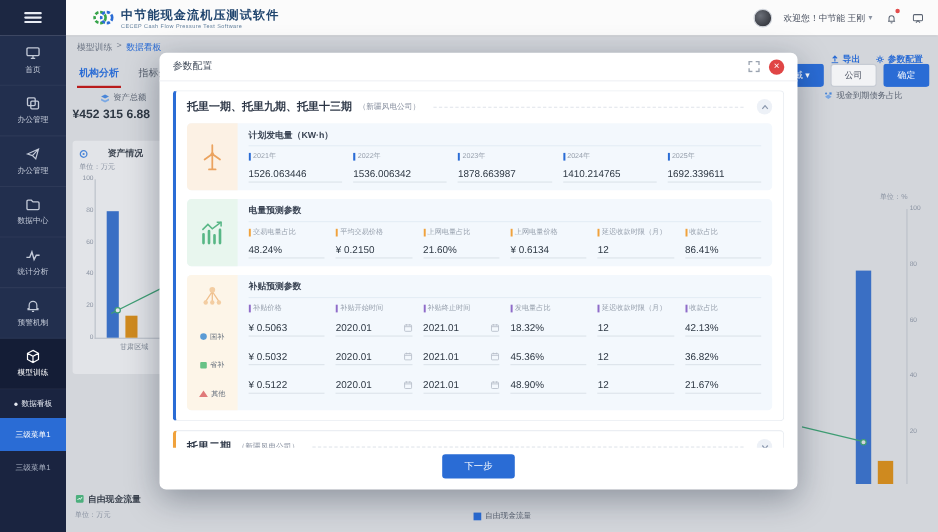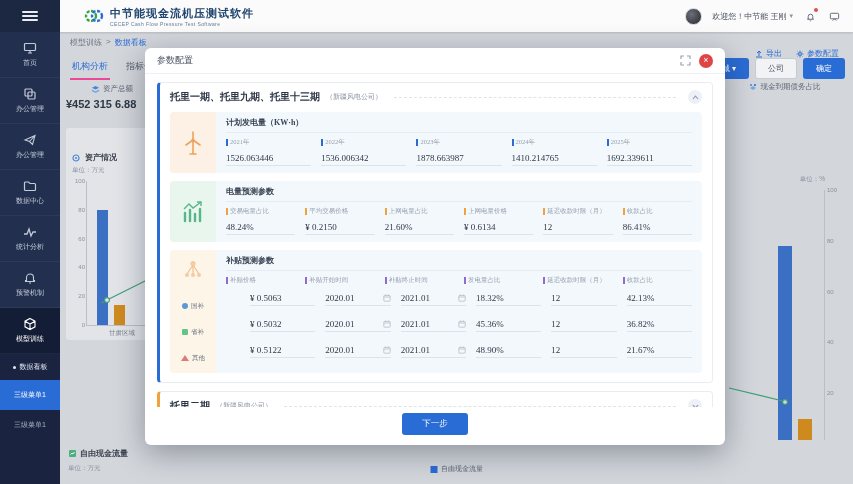--- a/index.html
+++ b/index.html
@@ -30,34 +30,34 @@
   .side-item.active { background:#141d36; color:#fff; }
   .side-sub { height:26px; display:flex; align-items:center; justify-content:center; gap:4px; font-size:7px; color:#e6eaf2; background:#1a2440; cursor:pointer; }
   .side-sub .dot { width:3px; height:3px; border-radius:50%; background:#e6eaf2; }
   .side-third { height:30px; display:flex; align-items:center; justify-content:center; font-size:7px; color:#aab2c3; cursor:pointer; background:#1a2440; }
   .side-third.selected { background:#2a6cd5; color:#fff; }
   
   .main { position:absolute; left:60px; top:32px; right:0; bottom:0; background:#d3d6db; }
   .crumb-row { position:absolute; left:10px; top:5px; font-size:8px; color:#6d7685; display:flex; gap:4px; }
   .crumb-current { color:#2a6cd5; cursor:pointer; }
   .links-row { position:absolute; right:14px; top:16px; display:flex; gap:14px; font-size:8px; color:#2a6cd5; }
-  .link { display:flex; align-items:center; gap:3px; cursor:pointer; }
+  .link { display:flex; align-items:center; gap:3px; cursor:pointer;font-weight:bold; }
   .tabs-row { position:absolute; left:10px; top:24px; display:flex; gap:14px; font-size:9px; }
   .tab { padding:4px 2px 5px; color:#555e6c; cursor:pointer; }
-  .tab.active { color:#2a6cd5; font-weight:normal; border-bottom:2px solid #ec4899; }
+  .tab.active { color:#2a6cd5; font-weight:bold; border-bottom:2px solid #b91c1c; }
   .filter-row { position:absolute; right:8px; top:26px; display:flex; gap:6px; }
   .btn { font-size:8px; padding:4px 12px; border-radius:3px; cursor:pointer; border:1px solid transparent; }
   .btn-blue { background:#2a6cd5; color:#fff; }
   .btn-white { background:#f2f3f5; color:#4a5160; border-color:#c6cbd3; }
   
   .asset-card { position:absolute; left:6px; top:52px; width:92px; }
   .asset-label { font-size:7.5px; color:#5a6372; display:flex; align-items:center; gap:3px; justify-content:center; }
   .asset-value { font-size:11px; font-weight:bold; color:#2e3844; margin-top:4px; white-space:nowrap; }
   .panel { position:absolute; background:#e2e4e8; border-radius:3px; }
-  .panel-title { font-size:8px; font-weight:bold; color:#3c4450; display:flex; align-items:center; gap:5px; padding:24px 6px 0; }
+  .panel-title { font-size:8px; font-weight:bold; color:#3c4450; display:flex; align-items:center; gap:18px; padding:6px 6px 0; }
   .panel-unit { font-size:6.5px; color:#8a93a2; padding:3px 6px 0; }
   .plot { position:relative; }
   .ytick { position:absolute; font-size:6px; color:#8a93a2; right:100%; transform:translateY(-50%); padding-right:2px; white-space:nowrap; }
   .ytick-r { position:absolute; font-size:6px; color:#8a93a2; left:100%; transform:translateY(-50%); padding-left:3px; }
   .bar { position:absolute; bottom:0; }
   .xlabel { font-size:6.5px; color:#7b8492; text-align:center; margin-top:3px; }
   .bottom-strip { position:absolute; left:0; right:0; bottom:0; height:44px; background:#d3d6db; }
   .fcf-title { position:absolute; left:8px; top:8px; font-size:8px; font-weight:bold; color:#3c4450; display:flex; gap:3px; align-items:center; }
   .fcf-unit { position:absolute; left:8px; top:24px; font-size:6.5px; color:#8a93a2; }
   .fcf-legend { position:absolute; left:50%; top:24px; transform:translateX(-50%); display:flex; align-items:center; gap:4px; font-size:7px; color:#5a6372; }
@@ -66,21 +66,21 @@
   .debt-card { position:absolute; right:10px; top:50px; width:118px; text-align:center; }
   .debt-label { font-size:7.5px; color:#5a6372; display:flex; align-items:center; justify-content:center; gap:3px; }
   .debt-value { font-size:13px; font-weight:bold; color:#2e3844; margin-top:5px; }
   
   .modal { position:absolute; left:145px; top:48px; width:580px; height:397px; background:#fff; border-radius:6px; z-index:10; box-shadow:0 8px 30px rgba(10,20,40,.35); display:flex; flex-direction:column; }
   .modal-head { height:26px; border-bottom:1px solid #eef0f4; display:flex; align-items:center; padding:0 12px; }
   .modal-title { font-size:9px; color:#454f5e; }
   .modal-head-icons { margin-left:auto; display:flex; align-items:center; gap:8px; }
   .close-btn { width:14px; height:14px; border-radius:50%; background:#e04545; color:#fff; font-size:9px; line-height:13px; text-align:center; cursor:pointer; }
   .modal-body { flex:1; padding:8px 12px 4px; overflow:hidden; }
-  .section { border:1px solid #e9edf2; border-left:3px solid #2a6cd5; border-radius:4px; padding:7px 10px 9px;font-family:Liberation Serif, serif; }
+  .section { border:1px solid #e9edf2; border-left:3px solid #2a6cd5; border-radius:4px; padding:7px 10px 9px; }
   .section.orange { border-left-color:#f0a23c; margin-top:8px; padding:7px 10px; }
   .sec-head { display:flex; align-items:center; gap:6px; }
   .sec-title { font-size:10px; font-weight:bold; color:#2c3646; white-space:nowrap; }
   .sec-sub { font-size:7px; color:#8b93a2; white-space:nowrap; }
   .sec-line { flex:1; border-top:1px dashed #dfe4ea; margin:0 6px; }
   .collapse-btn { width:14px; height:14px; border-radius:50%; background:#edf1f7; display:flex; align-items:center; justify-content:center; cursor:pointer; flex:0 0 auto; }
   .pcard { display:flex; background:#f3f8fd; border-radius:4px; margin-top:8px; }
   .pcard-icon { width:46px; border-radius:4px 0 0 4px; display:flex; align-items:center; justify-content:center; flex:0 0 auto; }
   .pcard-icon.col { flex-direction:column; justify-content:flex-start; padding-top:8px; gap:0; }
   .ic-orange { background:#fcf1e4; }
@@ -93,21 +93,21 @@
   .cols6 { grid-template-columns:repeat(6,1fr); }
   .flabel { font-size:6.5px; color:#98a1ae; display:flex; align-items:center; gap:2px; white-space:nowrap; overflow:hidden; }
   .lbar { width:2px; height:7px; flex:0 0 auto; }
   .lbar-blue { background:#2a6cd5; } .lbar-orange { background:#f0a23c; } .lbar-purple { background:#8f6cc9; }
   .fvalue { font-size:9px; color:#2e3844; padding:4px 0 2px; border-bottom:1px solid #dce3ea; margin-top:2px; display:flex; align-items:center; cursor:text; }
   .fvalue .sp { flex:1; }
   .rowname { height:24px; display:flex; align-items:center; gap:3px; font-size:6.5px; color:#6b7480; margin-top:2px; }
   .shape-circle { width:6px; height:6px; border-radius:50%; background:#5b9bd5; }
   .shape-square { width:6px; height:6px; border-radius:1px; background:#67c286; }
   .shape-tri { width:0; height:0; border-left:4px solid transparent; border-right:4px solid transparent; border-bottom:6px solid #e07979; }
-  .srow { display:grid; grid-template-columns:repeat(6,1fr); gap:0 10px;margin-left:24px; }
+  .srow { display:grid; grid-template-columns:repeat(6,1fr); gap:0 10px; }
   .srow .fvalue { margin-top:0; height:18px; margin-bottom:8px; }
   .modal-foot { padding:6px 0 10px; display:flex; justify-content:center; }
   .next-btn { background:#2a6cd5; color:#fff; font-size:8.5px; padding:5px 20px; border-radius:3px; cursor:pointer; border:none; }
   svg { display:block; }
 </style>
 </head>
 <body>
 
 <div class="topbar">
   <div class="burger-box">

